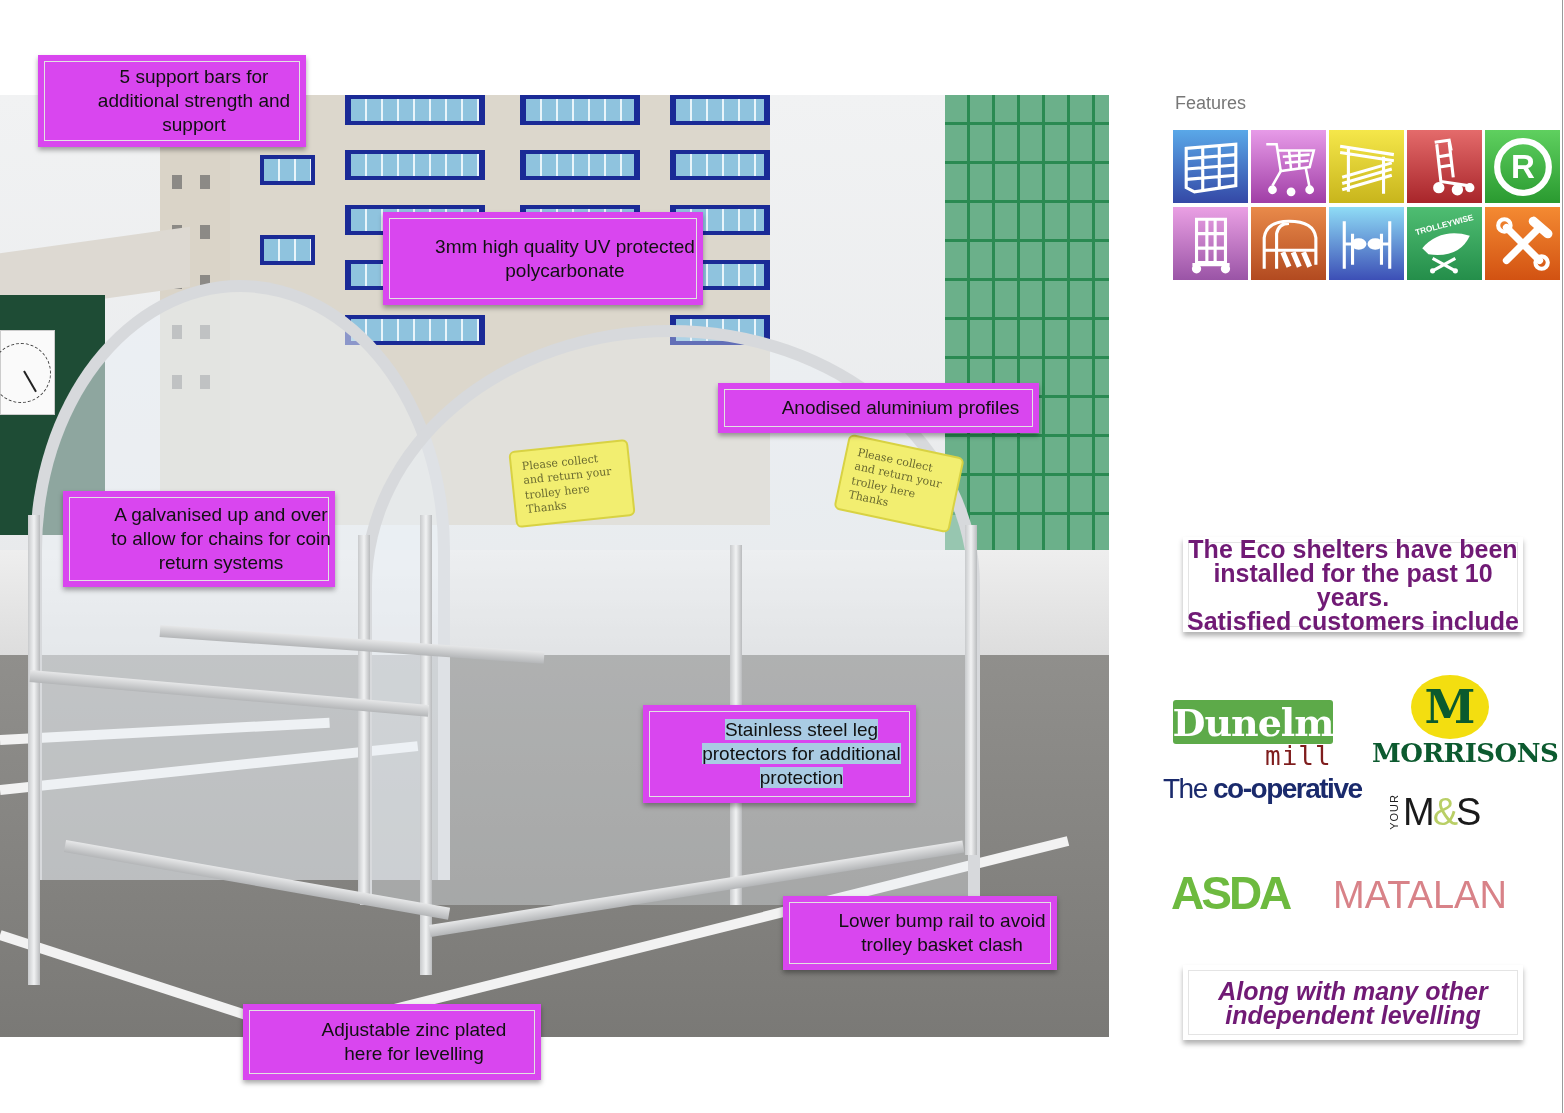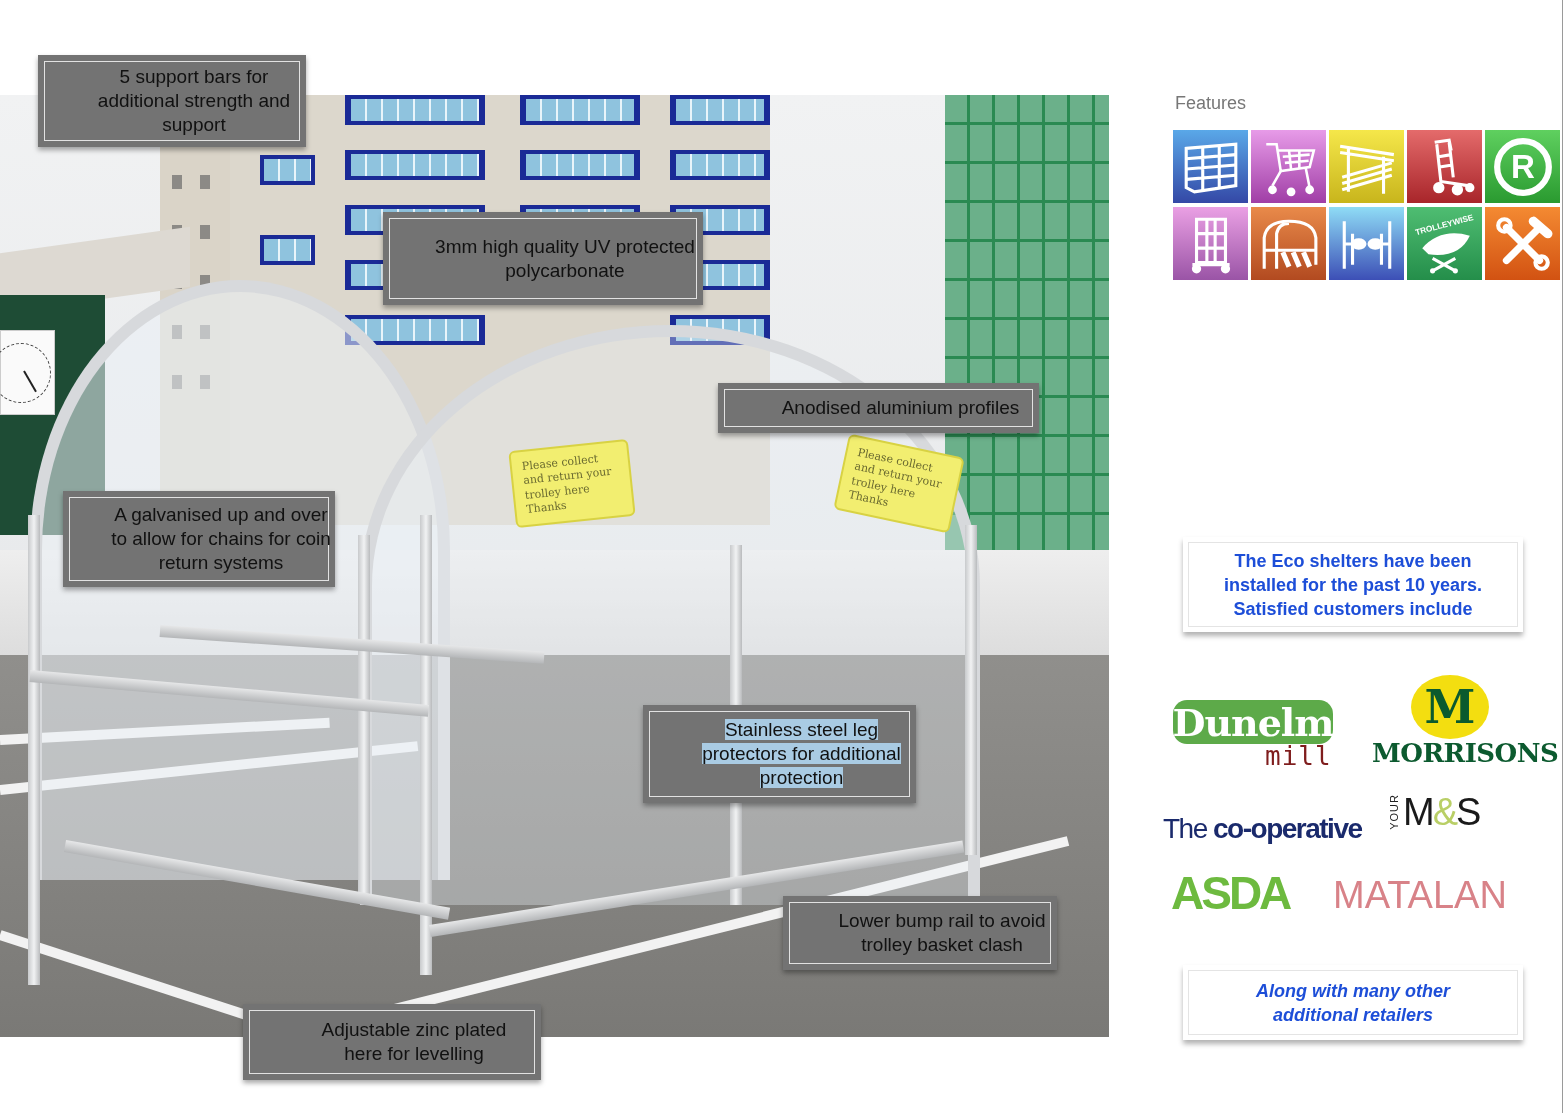--- a/index.html
+++ b/index.html
@@ -35,51 +35,51 @@
             background: linear-gradient(#908f8c, #7a7976); }
   .line { position: absolute; height: 10px; background: #f2f2f2; transform-origin: left center; }
   .canopy { position: absolute; border: 12px solid #d7d9dc; border-bottom: none; border-radius: 50% 50% 0 0 / 45% 45% 0 0;
             background: rgba(235,240,246,0.55); }
   .pole { position: absolute; width: 12px; background: linear-gradient(90deg, #c8cacc, #f1f2f3, #b9bbbd); }
   .rail { position: absolute; height: 12px; background: linear-gradient(#e6e7e8, #b4b6b8); transform-origin: left center; }
   .sign { position: absolute; background: #f2ee70; border: 2px solid #d8d243; border-radius: 6px;
           font-family: "DejaVu Serif", serif; font-size: 11px; color: #6a6a30; padding: 8px 10px; line-height: 1.3; }
 
   
-  .callout { position: absolute; background: #737373; display: flex; align-items: center; justify-content: center;
+  .callout { position: absolute; background: #d946ef; display: flex; align-items: center; justify-content: center;
              text-align: center; font-size: 19px; line-height: 24px; color: #111;
              box-shadow: 0 3px 5px rgba(0,0,0,0.35); padding-left: 44px; }
   .callout::before { content: ""; position: absolute; inset: 6px; border: 1px solid #e2e2e2; pointer-events: none; }
   .callout span { position: relative; }
   .hl { background: #a9cbe3; }
 
   
   .features-title { position: absolute; left: 1175px; top: 93px; font-size: 18px; color: #777777; }
   .tiles { position: absolute; left: 1173px; top: 130px; width: 392px; height: 150px;
            display: grid; grid-template-columns: repeat(5, 75px); grid-template-rows: repeat(2, 73px); gap: 4px 3px; }
   .tile { position: relative; display: flex; align-items: center; justify-content: center; overflow: hidden; }
   .tile svg { width: 62px; height: 62px; }
 
-  .note { position: absolute; background: #fff; text-align: center; font-weight: bold; font-size: 18px; line-height: 24px;
-          color: #1d4ed8; box-shadow: 0 4px 5px rgba(0,0,0,0.3); display: flex; align-items: center; justify-content: center; }
+  .note { position: absolute; background: #fff; text-align: center; font-weight: bold; font-size: 25px; line-height: 24px;
+          color: #701a75; box-shadow: 0 4px 5px rgba(0,0,0,0.3); display: flex; align-items: center; justify-content: center; }
   .note::before { content: ""; position: absolute; inset: 5px; border: 1px solid #e4e4e4; }
   .note span { position: relative; }
 
   .logo { position: absolute; display: flex; align-items: center; justify-content: center; }
   .dunelm-box { width: 160px; height: 44px; background: #5daa49; color: #fff; font-family: "DejaVu Serif", serif;
                 font-weight: bold; font-size: 38px; letter-spacing: -1px; display: flex; align-items: center; justify-content: center;
-                border-radius: 14px; }
+                border-radius: 3px; }
   .dunelm-sub { position: absolute; left: 1265px; top: 741px; font-family: "DejaVu Sans Mono", monospace; font-weight: normal;
                 font-size: 26px; color: #7f1d1d; letter-spacing: 1px; }
   .morrisons-m { position: absolute; left: 1411px; top: 675px; width: 78px; height: 64px; border-radius: 50%;
                  background: #f3de10; color: #0a5a2e; font-family: "DejaVu Serif", serif; font-weight: bold; font-size: 46px;
                  display: flex; align-items: center; justify-content: center; }
   .morrisons-txt { position: absolute; left: 1372px; top: 738px; font-family: "DejaVu Serif", serif; font-weight: bold;
                    font-size: 26px; color: #0c5a2f; letter-spacing: -0.5px; }
-  .coop { position: absolute; left: 1163px; top: 813px; font-size: 28px; color: #1a2a6c; letter-spacing: -1.5px; }
+  .coop { position: absolute; left: 1163px; top: 773px; font-size: 28px; color: #1a2a6c; letter-spacing: -1.5px; }
   .coop b { font-weight: 900; }
   .ms { position: absolute; left: 1388px; top: 784px; height: 56px; display: flex; align-items: center; }
   .ms-your { writing-mode: vertical-rl; transform: rotate(180deg); font-size: 11px; color: #222; letter-spacing: 1px; margin-right: 3px; }
   .ms-text { font-size: 38px; font-weight: 100; color: #1a1a1a; letter-spacing: -2px; line-height: 56px; }
   .ms-amp { color: #b9cf66; }
   .asda { position: absolute; left: 1171px; top: 866px; font-size: 46px; font-weight: 900; color: #6dba3f; letter-spacing: -3px; }
   .matalan { position: absolute; left: 1333px; top: 874px; font-size: 38px; color: #d88288; letter-spacing: 0px; font-weight: normal; }
 </style>
 </head>
 <body>
@@ -296,14 +296,14 @@
 
 <div class="ms">
   <span class="ms-your">YOUR</span>
   <span class="ms-text"><span>M</span><span class="ms-amp">&amp;</span><span>S</span></span>
 </div>
 
 <div class="asda">ASDA</div>
 <div class="matalan">MATALAN</div>
 
 <div class="note" style="left:1183px;top:965px;width:340px;height:75px;font-style:italic;">
-  <span><span>Along with many other</span><br><span>additional retailers</span></span>
+  <span><span>Along with many other</span><br><span>independent levelling</span></span>
 </div>
 
 </body></html>

